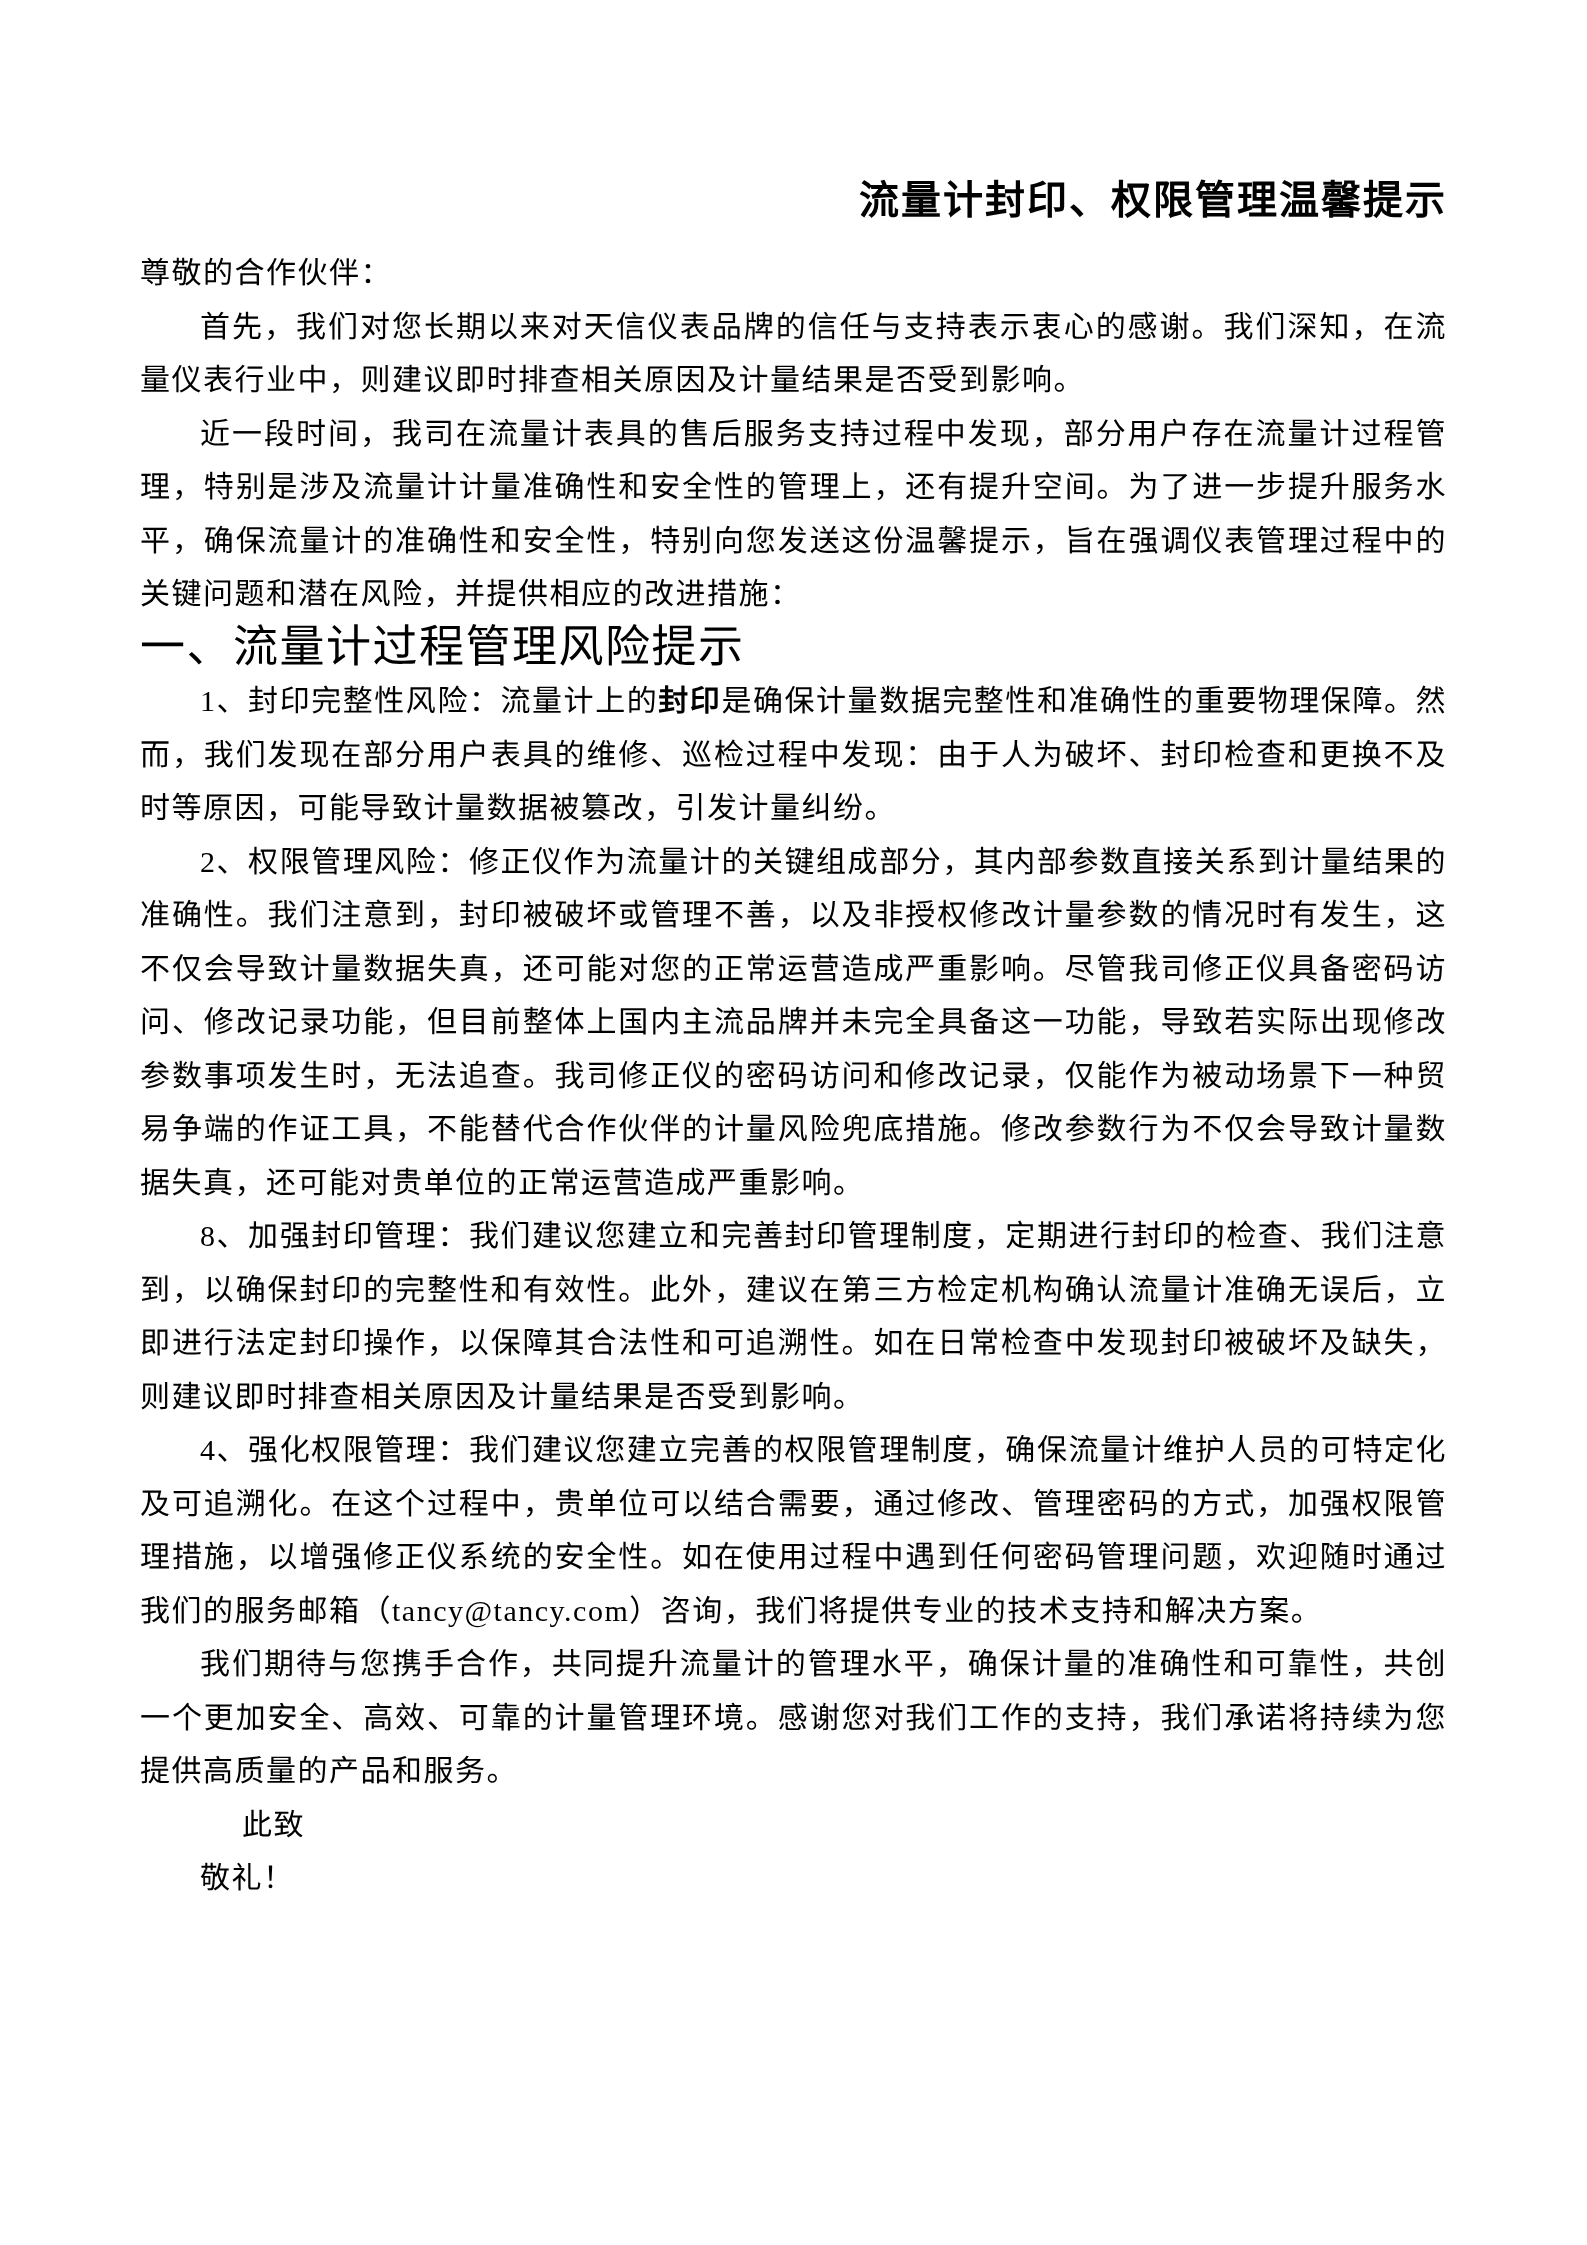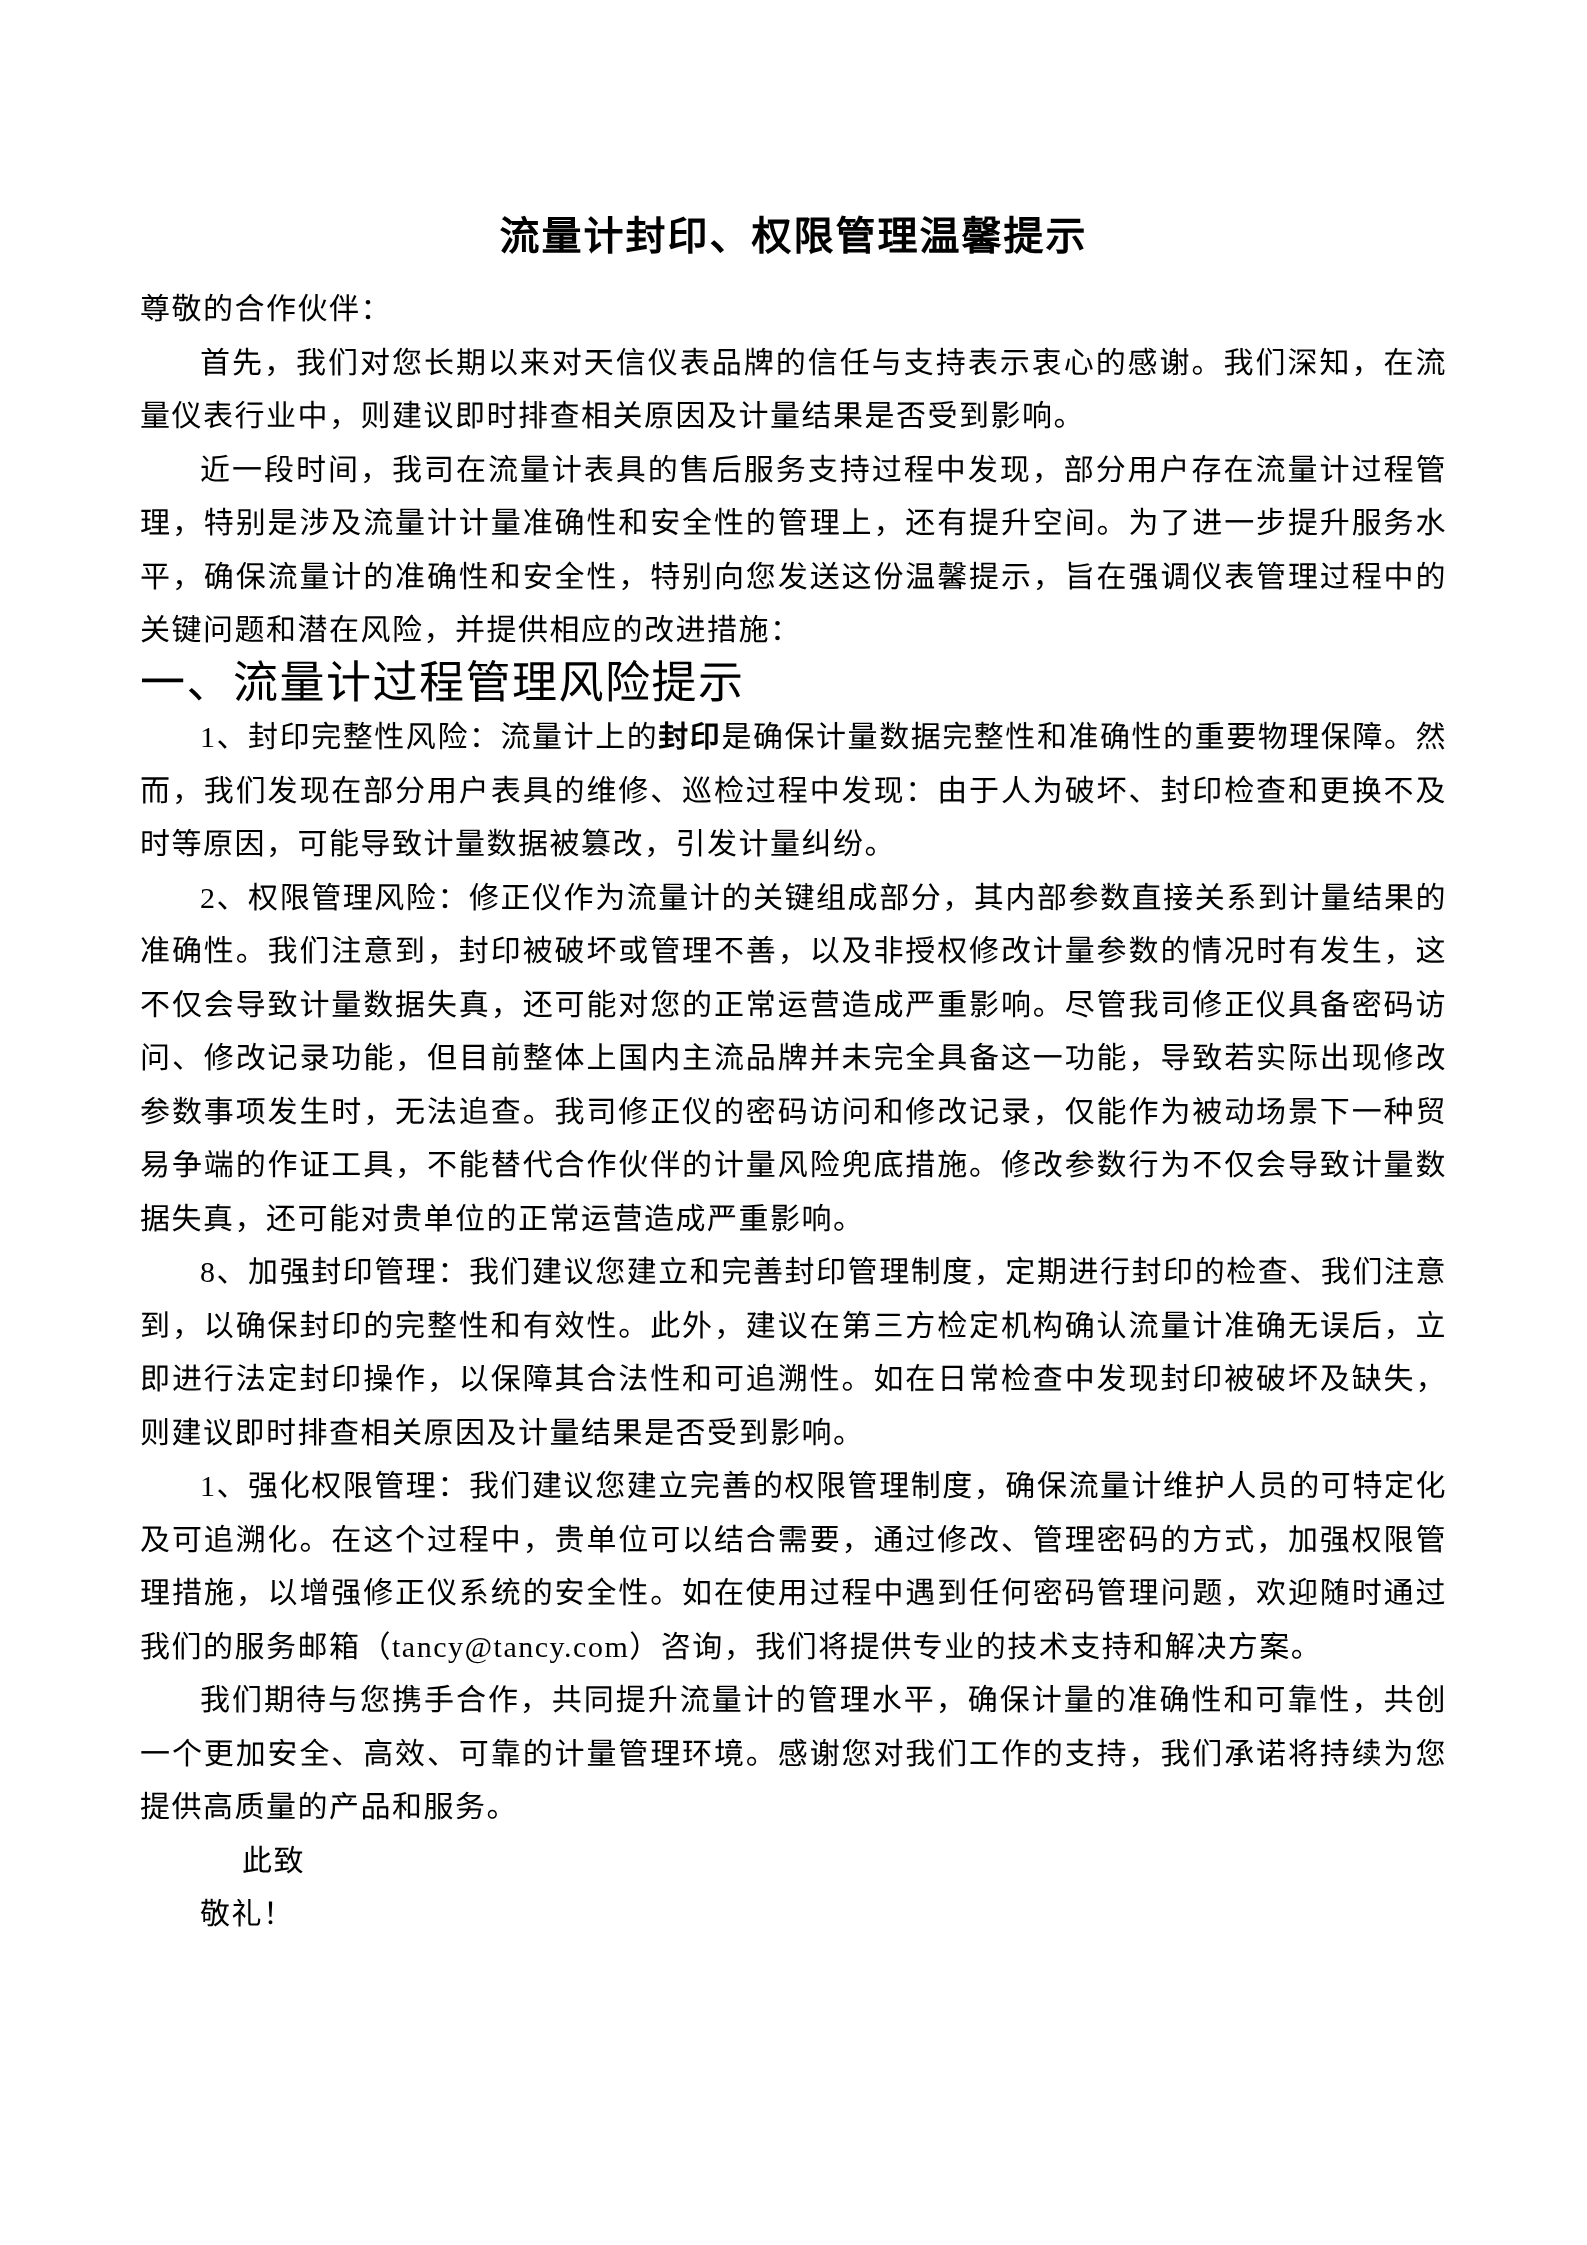--- a/index.html
+++ b/index.html
@@ -14,25 +14,24 @@
     padding: 170px 140px 0 140px;
     font-family: "Liberation Serif", "DejaVu Serif", serif;
     font-size: 30px;
     letter-spacing: 1.5px;
     overflow: hidden;
   }
   .doc-title {
     font-family: "Liberation Sans", "DejaVu Sans", sans-serif;
     font-size: 40px;
     font-weight: 700;
-    text-align: center;
+    text-align: right;
     line-height: 60px;
     letter-spacing: 2px;
     margin-bottom: 16px;
-    margin-top: 36px;
   }
   .para, .heading, .salutation, .signoff {
     line-height: 53.5px;
     text-align: justify;
   }
   .indent { text-indent: 2em; }
   .indent-wide { text-indent: 3.4em; }
   .heading {
     font-weight: 400;
     text-align: left;
@@ -55,21 +54,21 @@
 
   <h2 class="heading">一、流量计过程管理风险提示</h2>
 
   <p class="para indent"><b class="lead">1、封印完整性风险：</b><span>流量计上的</span><b class="bold">封印</b><span>是确保计量数据完整性和准确性的重要物理保障。然而，我们发现在部分用户表具的维修、巡检过程中发现：由于人为破坏、封印检查和更换不及时等原因，可能导致计量数据被篡改，引发计量纠纷。</span></p>
 
   <p class="para indent"><b class="lead">2、权限管理风险：</b><span>修正仪作为流量计的关键组成部分，其内部参数直接关系到计量结果的准确性。我们注意到，封印被破坏或管理不善，以及非授权修改计量参数的情况时有发生，这不仅会导致计量数据失真，还可能对您的正常运营造成严重影响。尽管我司修正仪具备密码访问、修改记录功能，但目前整体上国内主流品牌并未完全具备这一功能，导致若实际出现修改参数事项发生时，无法追查。我司修正仪的密码访问和修改记录，仅能作为被动场景下一种贸易争端的作证工具，不能替代合作伙伴的计量风险兜底措施。修改参数行为不仅会导致计量数据失真，还可能对贵单位的正常运营造成严重影响。</span></p>
 
 
   <p class="para indent"><b class="lead">8、加强封印管理：</b><span>我们建议您建立和完善封印管理制度，定期进行封印的检查、我们注意到，以确保封印的完整性和有效性。此外，建议在第三方检定机构确认流量计准确无误后，立即进行法定封印操作，以保障其合法性和可追溯性。如在日常检查中发现封印被破坏及缺失，则建议即时排查相关原因及计量结果是否受到影响。</span></p>
 
-  <p class="para indent"><b class="lead">1、强化权限管理：</b><span>我们建议您建立完善的权限管理制度，确保流量计维护人员的可特定化及可追溯化。在这个过程中，贵单位可以结合需要，通过修改、管理密码的方式，加强权限管理措施，以增强修正仪系统的安全性。如在使用过程中遇到任何密码管理问题，欢迎随时通过我们的服务邮箱（tancy@tancy.com）咨询，我们将提供专业的技术支持和解决方案。</span></p>
+  <p class="para indent"><b class="lead">4、强化权限管理：</b><span>我们建议您建立完善的权限管理制度，确保流量计维护人员的可特定化及可追溯化。在这个过程中，贵单位可以结合需要，通过修改、管理密码的方式，加强权限管理措施，以增强修正仪系统的安全性。如在使用过程中遇到任何密码管理问题，欢迎随时通过我们的服务邮箱（tancy@tancy.com）咨询，我们将提供专业的技术支持和解决方案。</span></p>
 
   <p class="para indent">我们期待与您携手合作，共同提升流量计的管理水平，确保计量的准确性和可靠性，共创一个更加安全、高效、可靠的计量管理环境。感谢您对我们工作的支持，我们承诺将持续为您提供高质量的产品和服务。</p>
 
   <p class="signoff indent-wide">此致</p>
 
   <p class="signoff indent">敬礼！</p>
 
 </div>
 
 </body></html>

